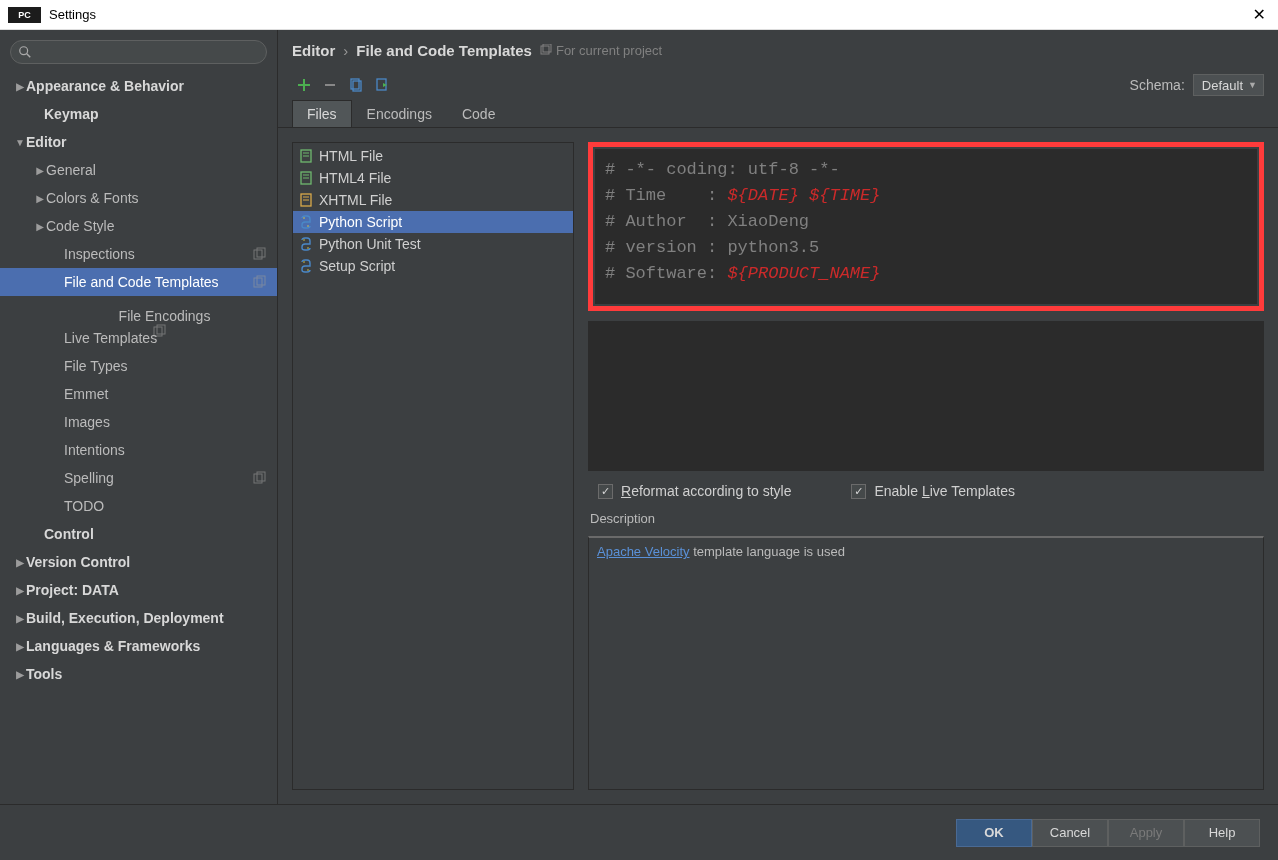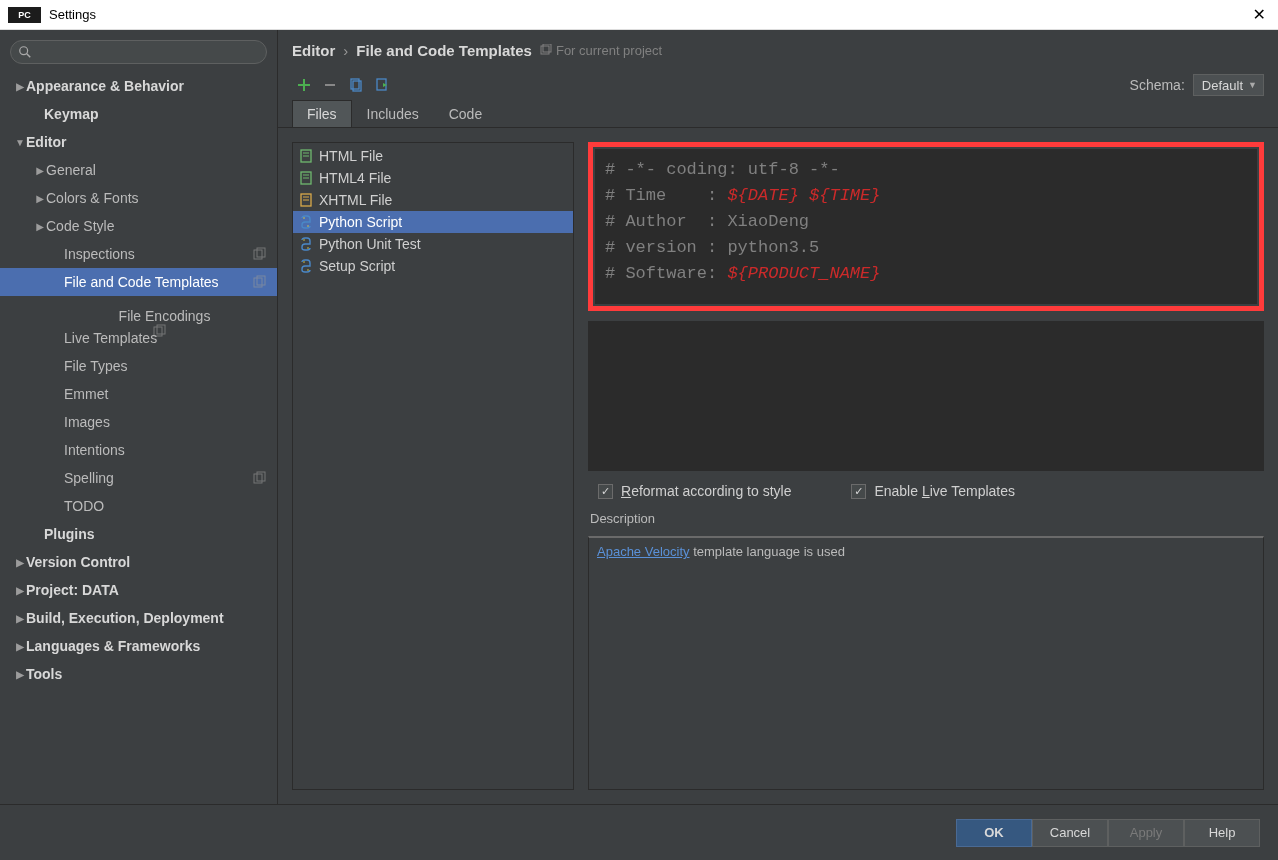--- a/index.html
+++ b/index.html
@@ -422,21 +422,21 @@
                 <rect x="1" y="3" width="8" height="9" fill="none" stroke="#999" stroke-width="1"></rect>
                 <rect x="4" y="1" width="8" height="9" fill="none" stroke="#999" stroke-width="1"></rect>
               </svg></span>
           </div>
           <div class="node" style="padding-left: 52px;">
             <span class="arrow"></span>
             <span class="label">TODO</span>
           </div>
           <div class="node bold" style="padding-left: 32px;">
             <span class="arrow"></span>
-            <span class="label">Plugins</span>
+            <span class="label">Control</span>
           </div>
           <div class="node bold" style="padding-left: 14px;">
             <span class="arrow">▶</span>
             <span class="label">Version Control</span>
           </div>
           <div class="node bold" style="padding-left: 14px;">
             <span class="arrow">▶</span>
             <span class="label">Project: DATA</span>
           </div>
           <div class="node bold" style="padding-left: 14px;">
@@ -496,21 +496,21 @@
         </div>
         <div class="spacer"></div>
         <span class="schema-label">Schema:</span>
         <div class="schema-select">
           <span>Default</span>
         </div>
       </div>
 
       <div class="tabs-row" id="tabs">
           <div class="tab active">Files</div>
-          <div class="tab">Includes</div>
+          <div class="tab">Encodings</div>
           <div class="tab">Code</div>
         </div>
 
       <div class="split">
         <div class="template-list" id="tlist">
             <div class="tl-item">
               <span class="tl-icon"><svg viewBox="0 0 14 14">
                   <rect x="2" y="1" width="10" height="12" fill="none" stroke="#6fb86f" stroke-width="1.3"></rect>
                   <line x1="4" y1="4" x2="10" y2="4" stroke="#6fb86f"></line>
                   <line x1="4" y1="7" x2="10" y2="7" stroke="#6fb86f"></line>

